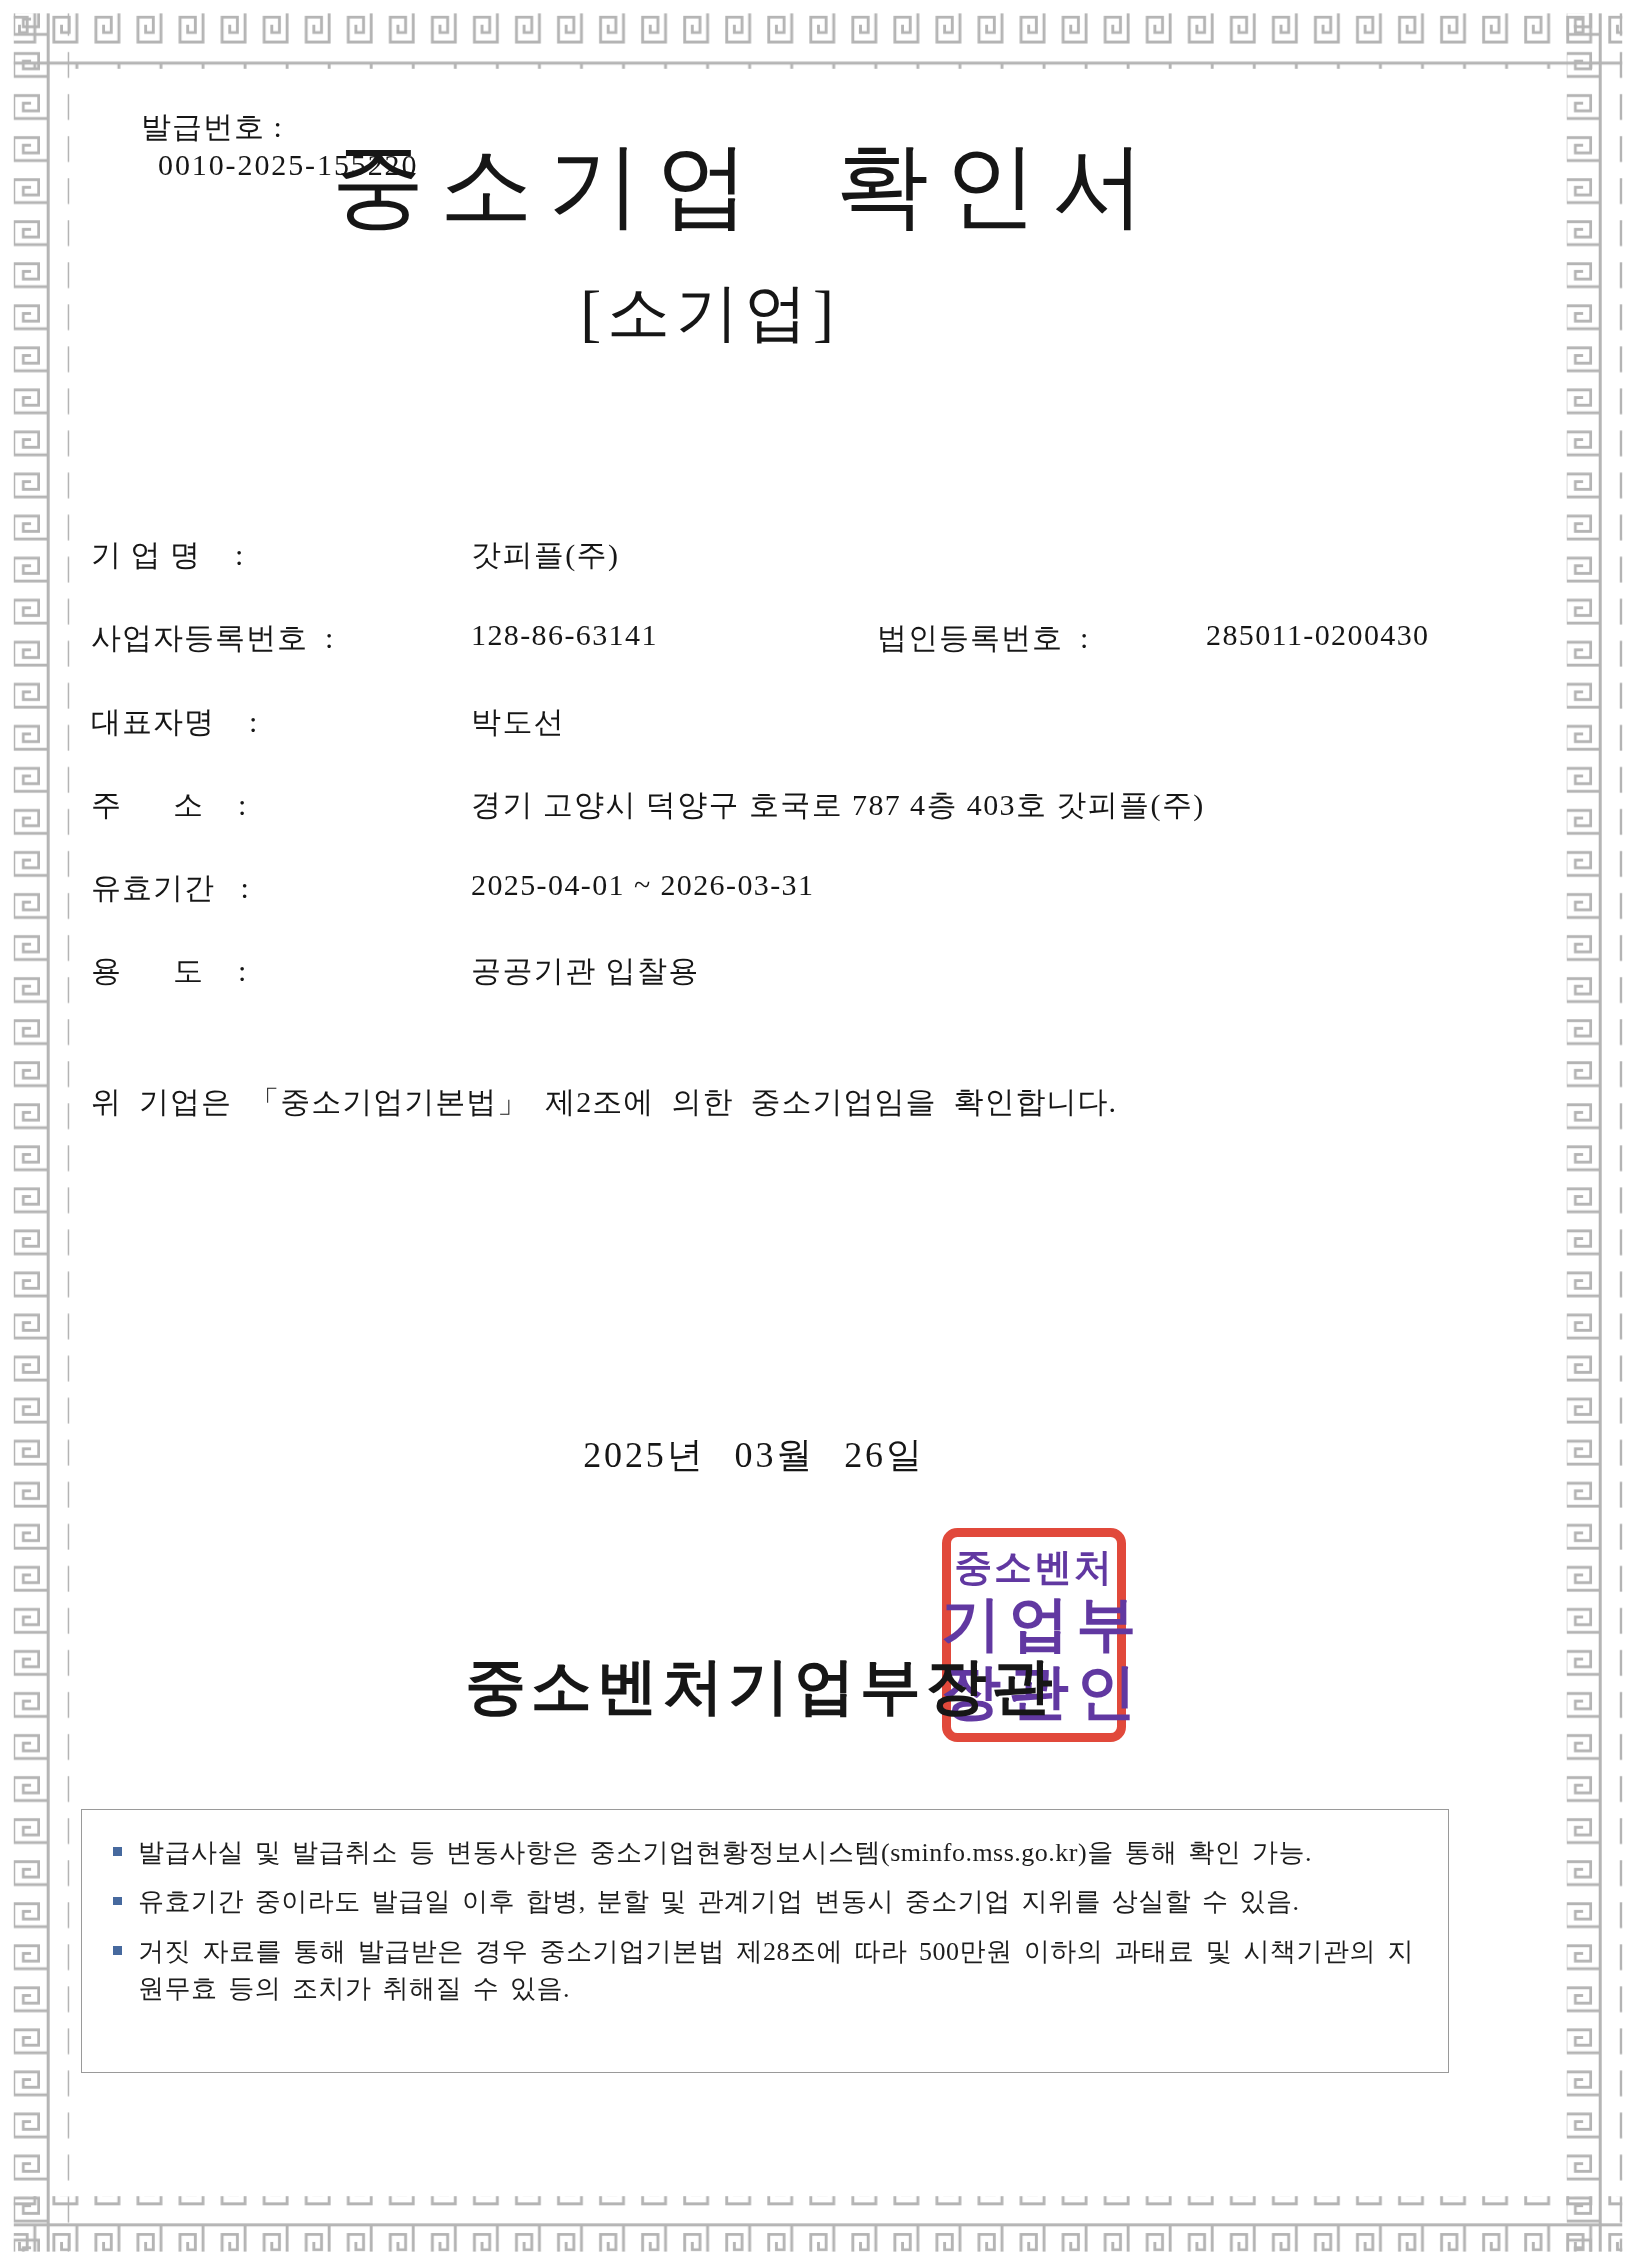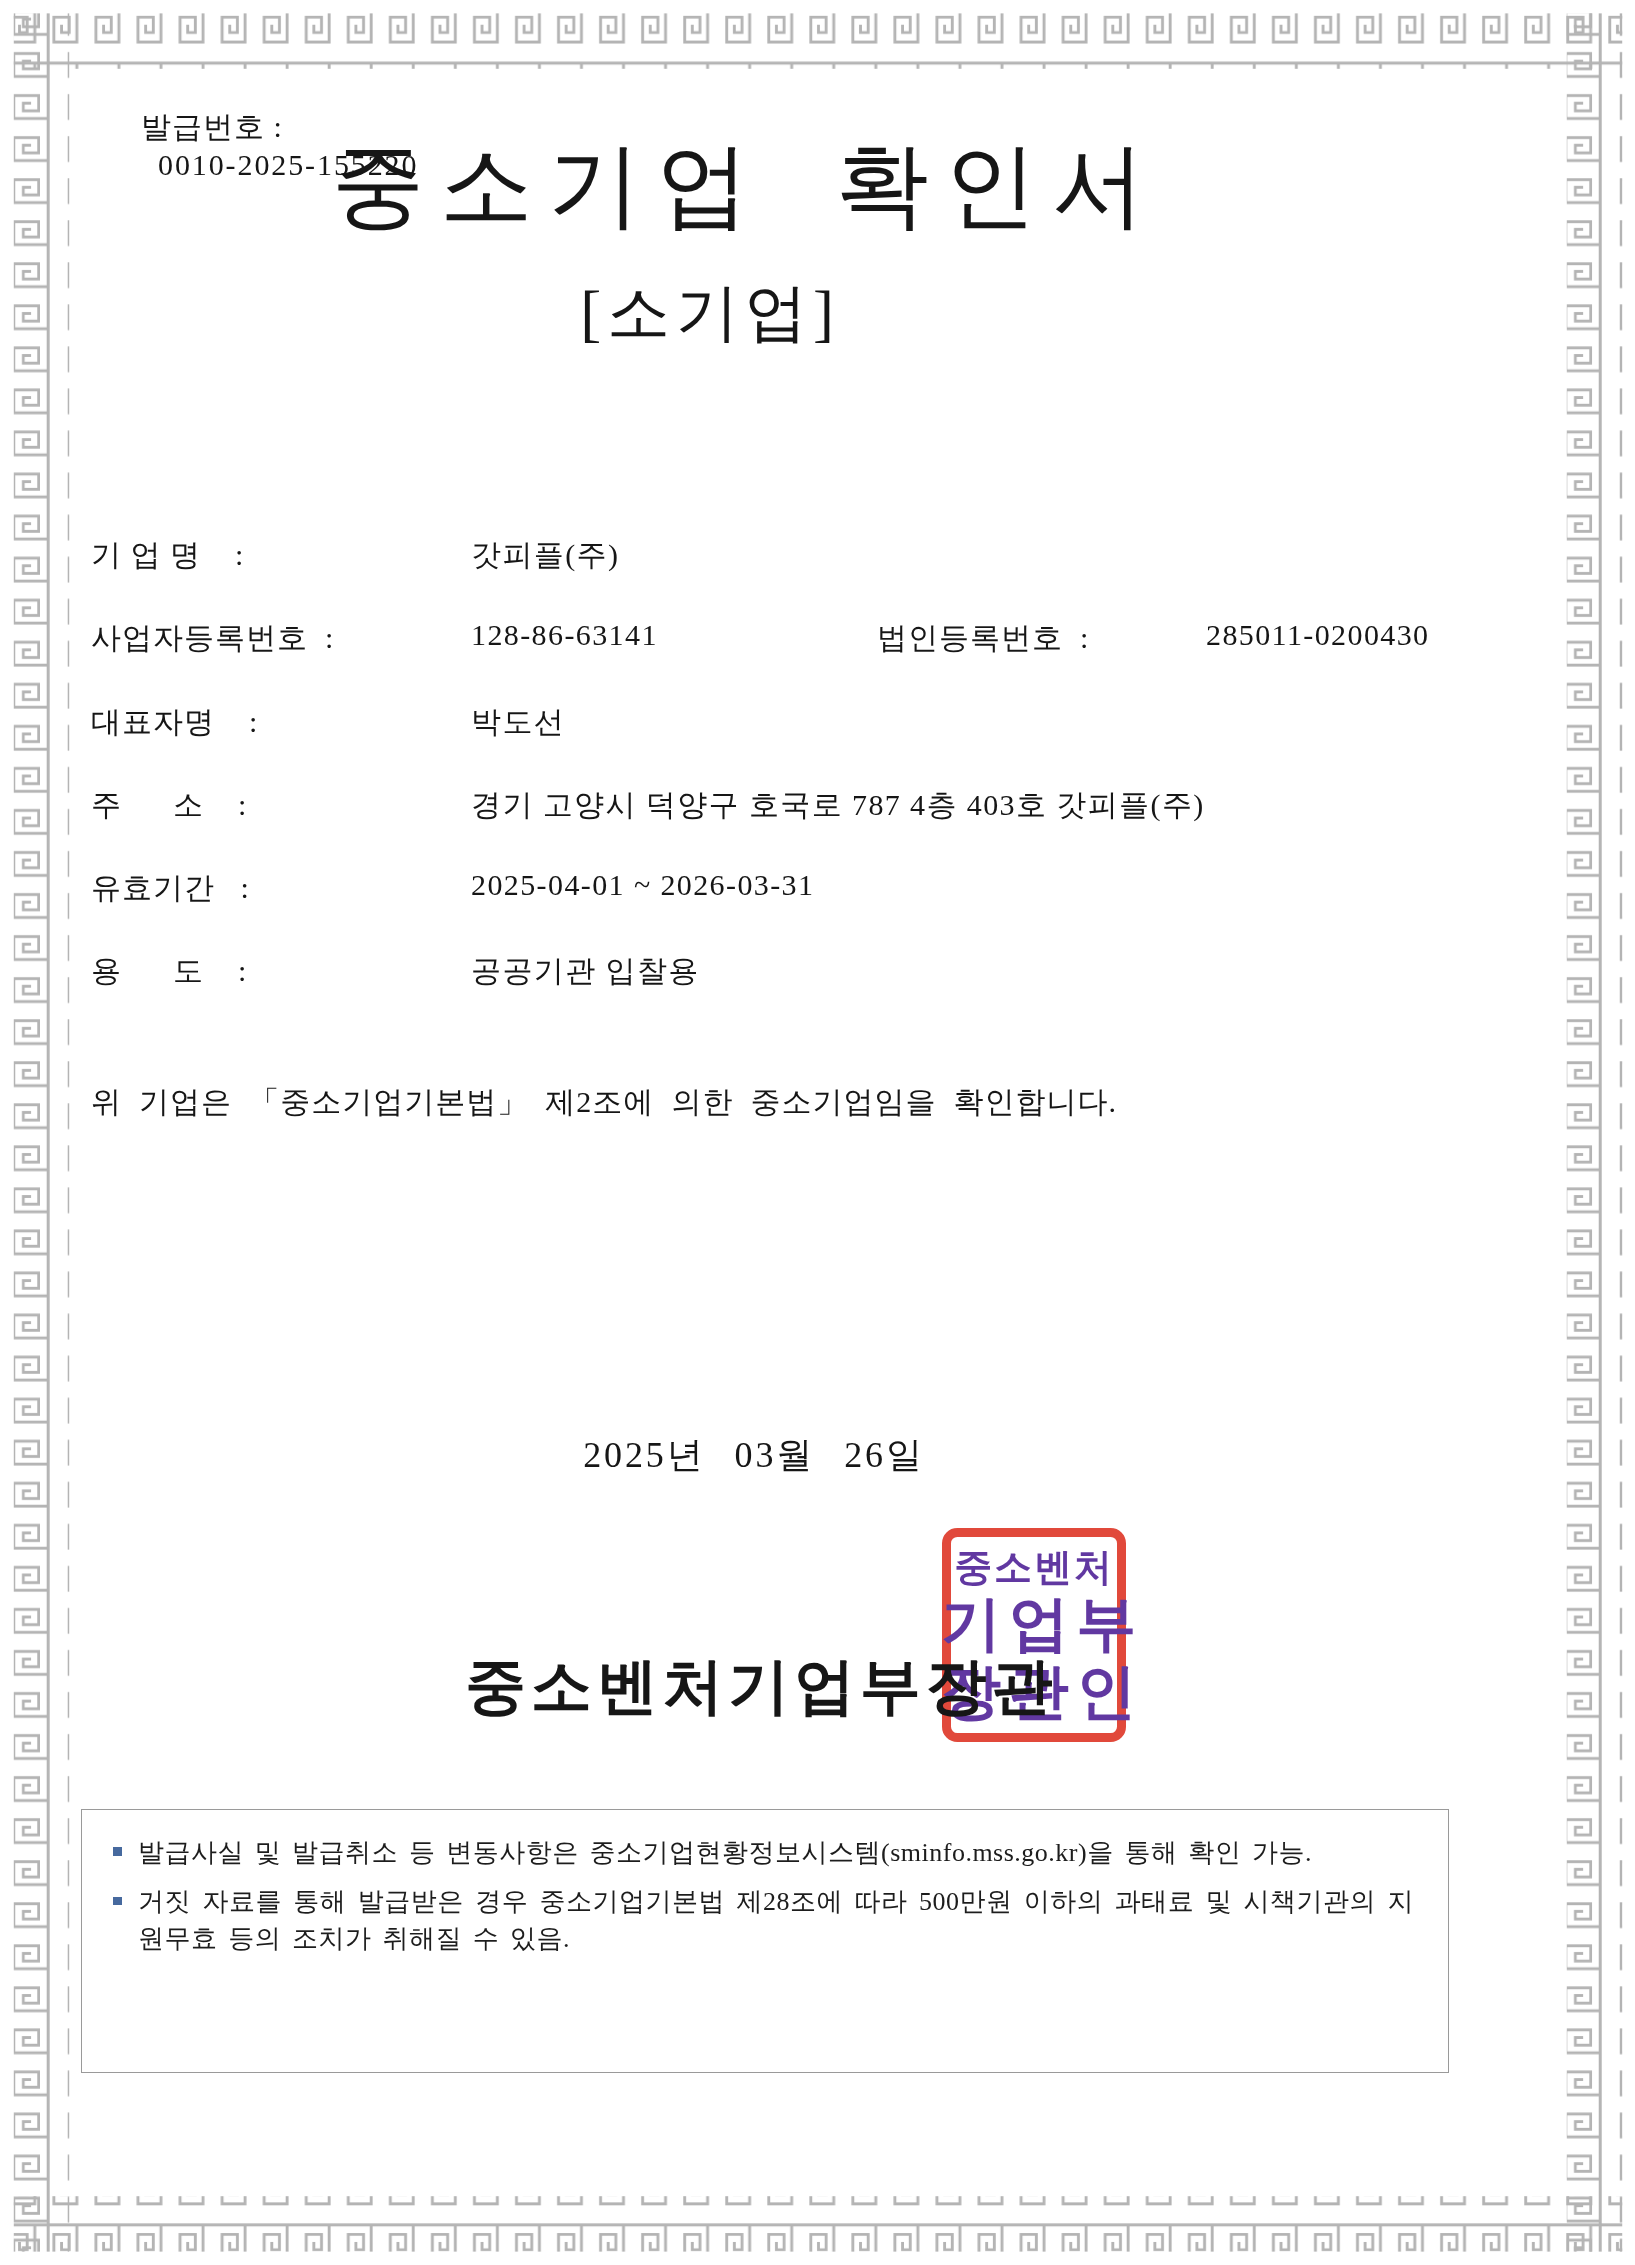--- a/index.html
+++ b/index.html
@@ -122,18 +122,22 @@
     <span class="seal-l3">장관인</span>
   </div>
 
   <div class="notes-box">
     <div class="note-item">
       <span class="note-bullet"></span>
       <span>발급사실 및 발급취소 등 변동사항은 중소기업현황정보시스템(sminfo.mss.go.kr)을 통해 확인 가능.</span>
     </div>
     <div class="note-item">
       <span class="note-bullet"></span>
+      <span>유효기간 중이라도 발급일 이후 합병, 분할 및 관계기업 변동시 중소기업 지위를 상실할 수 있음.</span>
+    </div>
+    <div class="note-item">
+      <span class="note-bullet"></span>
       <span>거짓 자료를 통해 발급받은 경우 중소기업기본법 제28조에 따라 500만원 이하의 과태료 및 시책기관의 지원무효 등의 조치가 취해질 수 있음.</span>
     </div>
   </div>
 
 </div>
 
 
 </body></html>

